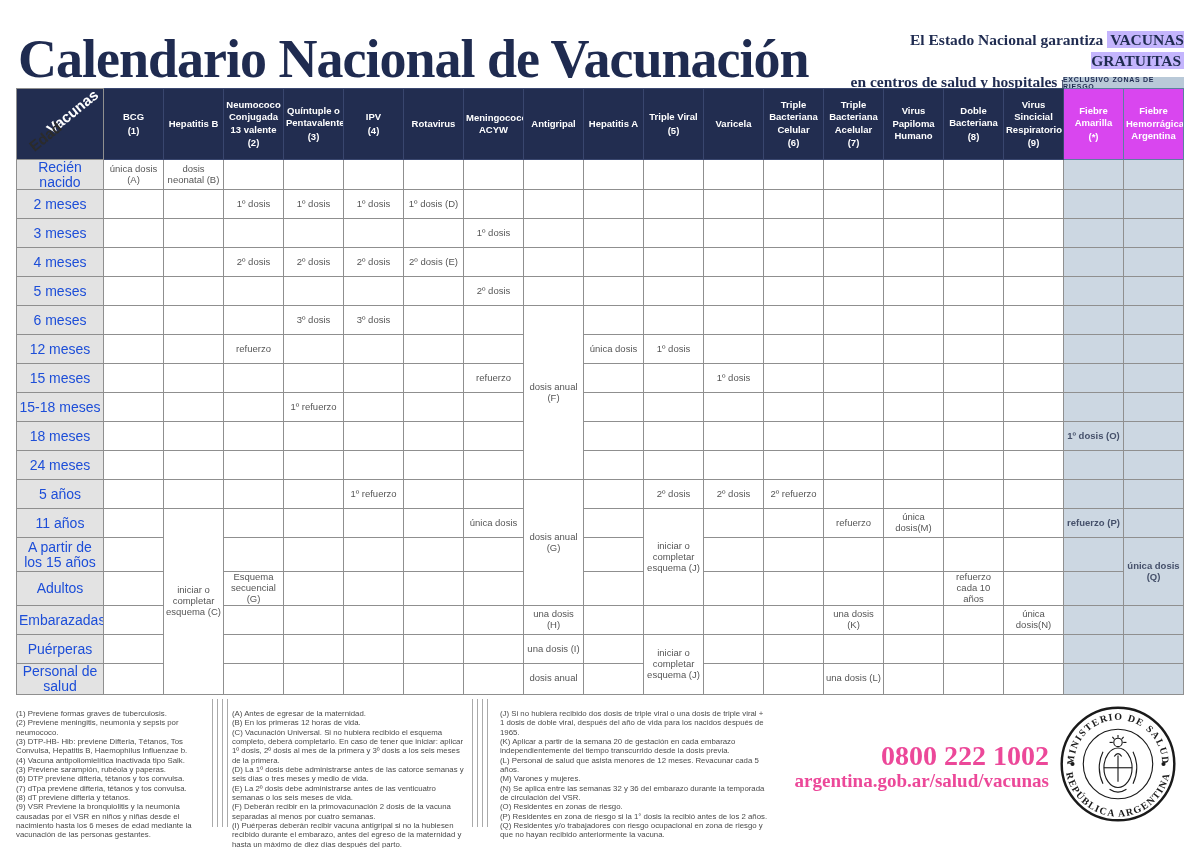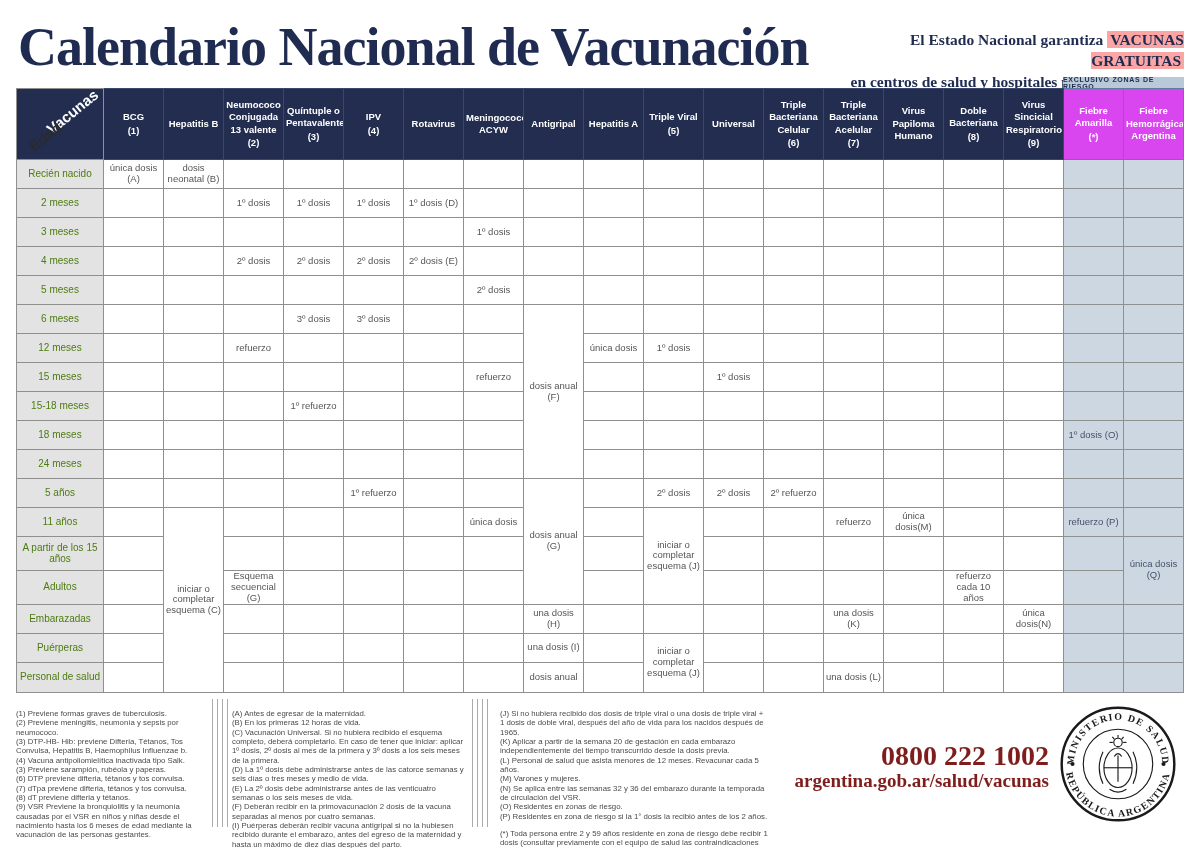--- a/index.html
+++ b/index.html
@@ -2,51 +2,51 @@
 <html><head>
 <meta charset="utf-8">
 <style>
   html,body{margin:0;padding:0;}
   body{
     width:1200px;height:848px;position:relative;background:#ffffff;
     font-family:"Liberation Sans", sans-serif;overflow:hidden;
   }
   
   .title{
-    position:absolute;left:18px;top:16px;
+    position:absolute;left:18px;top:28px;
     font-family:"Liberation Serif", serif;font-weight:bold;
     font-size:54px;color:#1f2b50;letter-spacing:-1px;white-space:nowrap;
   }
   .tagline{
     position:absolute;right:16px;top:30px;width:360px;text-align:right;
     font-family:"Liberation Serif", serif;font-weight:bold;
     font-size:15.5px;color:#1f2b50;line-height:1.35;
   }
-  .hl{background:#fca5a5;padding:0 3px;}
+  .hl{background:#c4b5fd;padding:0 3px;}
   .risk-banner{
     position:absolute;left:1063px;top:77px;width:121px;height:11px;
     background:#b9c9d8;color:#1f2b50;font-size:7px;font-weight:bold;
     letter-spacing:0.7px;display:flex;align-items:center;justify-content:center;
   }
   
   #cal{
     position:absolute;left:16px;top:88px;width:1168px;
     border-collapse:collapse;table-layout:fixed;
   }
   #cal col.label-col{width:87px;}
   #cal th,#cal td{border:1px solid #8f8f8f;padding:0 2px;text-align:center;vertical-align:middle;overflow:hidden;}
   #cal thead th{
     background:#222d50;color:#ffffff;font-size:9.5px;font-weight:bold;
     height:70px;line-height:1.3;border-color:#39466e;
   }
   #cal thead th.risk{background:#d946ef;border-color:#5c7da0;}
   #cal thead th .note{font-weight:bold;margin-top:1px;}
-  #cal td.rowlabel{background:#e3e3e3;color:#4d7c0f;font-size:10px;line-height:1.05;}
+  #cal td.rowlabel{background:#e3e3e3;color:#1d4ed8;font-size:14px;line-height:1.05;}
   #cal td.cell{font-size:9.5px;color:#565656;line-height:1.15;background:#ffffff;}
-  #cal td.cell.risk{background:#ccd7e2;color:#45506a;}
+  #cal td.cell.risk{background:#ccd7e2;color:#45506a;font-weight:bold;}
   #cal tbody tr{height:29px;}
   #cal tbody tr:nth-child(14){height:34px;}
   #cal tbody tr:nth-child(18){height:30px;margin-left:15px;}
   
   th.corner{
     background:linear-gradient(to top right,#e3e3e3 49.6%,#222d50 50.4%);
     position:relative;border-color:#8f8f8f !important;padding:0;
   }
   th.corner .vacunas{
     position:absolute;left:25px;top:13px;color:#ffffff;
@@ -62,21 +62,21 @@
   #fn2{left:232px;width:232px;}
   #fn3{left:500px;width:268px;}
   .fn .star{margin-top:8px;}
   .vrule{
     position:absolute;top:699px;height:128px;width:4px;
     border-left:1px solid #aaaaaa;border-right:1px solid #aaaaaa;
   }
   
   .contact{
     position:absolute;right:151px;top:742px;text-align:right;
-    font-family:"Liberation Serif", serif;font-weight:bold;color:#7f1d1d;
+    font-family:"Liberation Serif", serif;font-weight:bold;color:#ec4899;
   }
   .contact .phone{font-size:28px;line-height:1.0;}
   .contact .url{font-size:19px;line-height:1.15;}
   .seal{position:absolute;left:1057px;top:703px;width:122px;height:122px;}
 </style>
 </head>
 <body>
 
 <div class="title">Calendario Nacional de Vacunación</div>
 <div class="tagline">
@@ -125,21 +125,21 @@
           <div>Antigripal</div>
         </th>
         <th>
           <div>Hepatitis A</div>
         </th>
         <th>
           <div>Triple Viral</div>
           <div class="note">(5)</div>
         </th>
         <th>
-          <div>Universal</div>
+          <div>Varicela</div>
         </th>
         <th>
           <div>Triple Bacteriana Celular</div>
           <div class="note">(6)</div>
         </th>
         <th>
           <div>Triple Bacteriana Acelular</div>
           <div class="note">(7)</div>
         </th>
         <th>
@@ -552,20 +552,21 @@
 <div class="vrule" style="left:472px"></div>
 <div class="vrule" style="left:482px"></div>
 <div class="fn" id="fn3">
     <div>(J) Si no hubiera recibido dos dosis de triple viral o una dosis de triple viral + 1 dosis de doble viral, después del año de vida para los nacidos después de 1965.</div>
     <div>(K) Aplicar a partir de la semana 20 de gestación en cada embarazo independientemente del tiempo transcurrido desde la dosis previa.</div>
     <div>(L) Personal de salud que asista menores de 12 meses. Revacunar cada 5 años.</div>
     <div>(M) Varones y mujeres.</div>
     <div>(N) Se aplica entre las semanas 32 y 36 del embarazo durante la temporada de circulación del VSR.</div>
     <div>(O) Residentes en zonas de riesgo.</div>
     <div>(P) Residentes en zona de riesgo si la 1° dosis la recibió antes de los 2 años.</div>
+    <div>(Q) Residentes y/o trabajadores con riesgo ocupacional en zona de riesgo y que no hayan recibido anteriormente la vacuna.</div>
     <div class="star">(*) Toda persona entre 2 y 59 años residente en zona de riesgo debe recibir 1 dosis (consultar previamente con el equipo de salud las contraindicaciones para esta vacuna).</div>
   </div>
 
 <div class="contact">
   <div class="phone">0800 222 1002</div>
   <div class="url">argentina.gob.ar/salud/vacunas</div>
 </div>
 
 <svg class="seal" viewBox="0 0 130 130">
   <circle cx="65" cy="65" r="60" fill="none" stroke="#1a1a1a" stroke-width="2.6"></circle>

